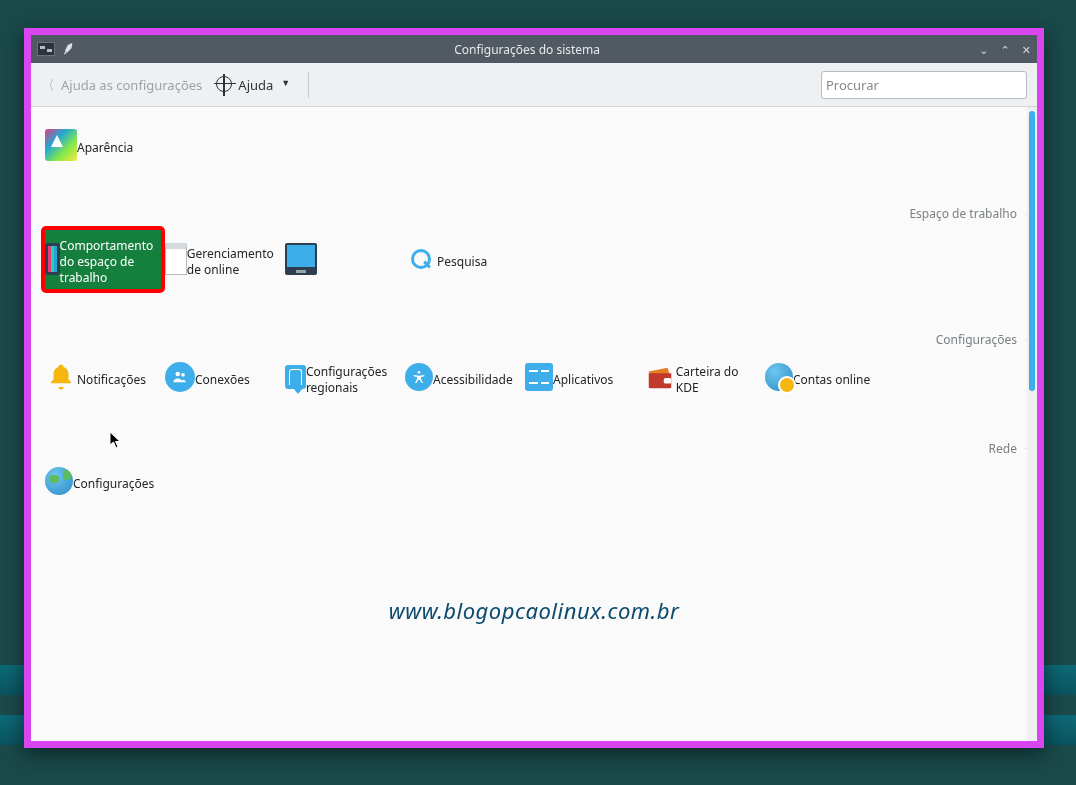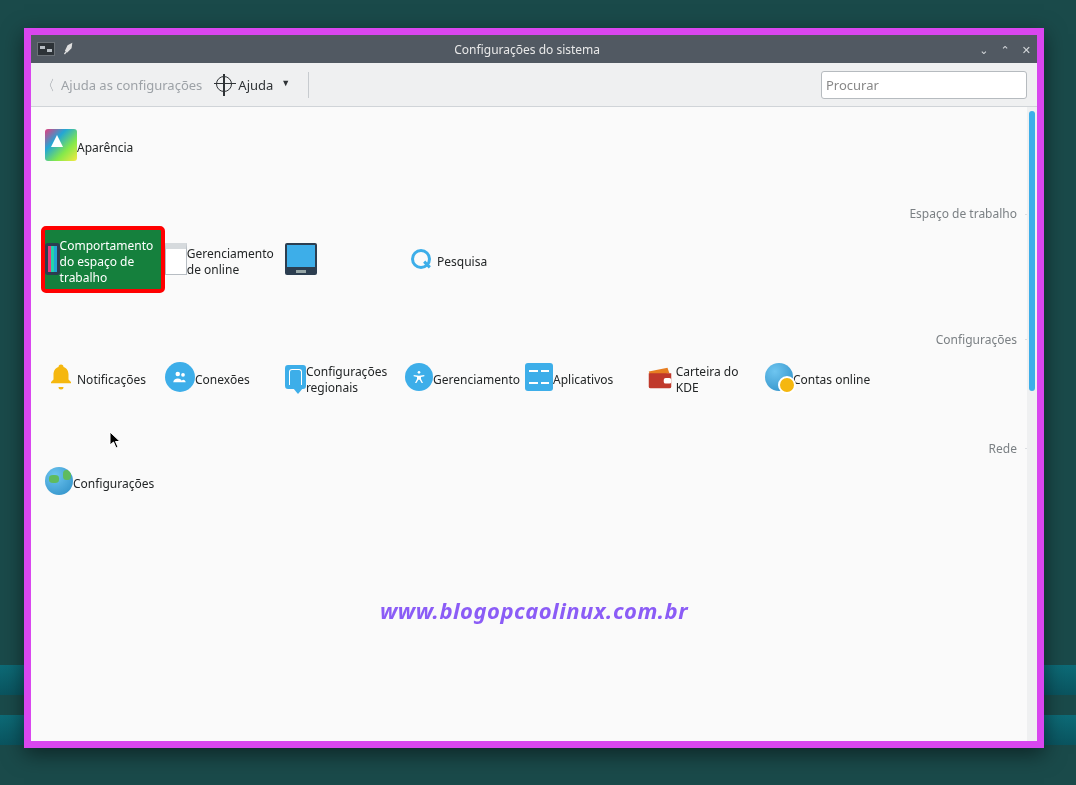--- a/index.html
+++ b/index.html
@@ -307,22 +307,22 @@
 .ic-globe::after {
   content:""; position:absolute; right:2px; top:3px; width:8px; height:10px;
   background:#5fbb5f; border-radius:40%;
 }
 .watermark {
   position:absolute;
   left:50%; transform:translateX(-50%);
   top:560px;
   font-size:22px;
   font-style:italic;
-  font-weight:700;
-  color:#8b5cf6;
+  font-weight:400;
+  color:#0c4a6e;
   letter-spacing:.5px;
   pointer-events:none;
 }
 .cursor {
   position:absolute; left:78px; top:396px;
   width:14px; height:18px; pointer-events:none;
 }
 .cursor svg { width:14px; height:18px; }
 .caret { font-size:9px; margin-left:2px; }
 </style>
@@ -419,21 +419,21 @@
           <div class="ic ic-regional"></div>
           <div class="label">Configurações regionais</div>
         </div>
         <div class="grid-item">
           <div class="ic ic-a11y">
             <svg viewBox="0 0 24 24">
                 <circle cx="12" cy="5" r="2"></circle>
                 <path d="M4 9l8 1 8-1v2l-5 1v3l3 6h-2l-3-5h-2l-3 5H6l3-6v-3L4 11z"></path>
               </svg>
           </div>
-          <div class="label">Gerenciamento</div>
+          <div class="label">Acessibilidade</div>
         </div>
         <div class="grid-item">
           <div class="ic ic-apps">
               <span></span>
               <span></span>
               <span></span>
               <span></span>
             </div>
           <div class="label">Aplicativos</div>
         </div>

